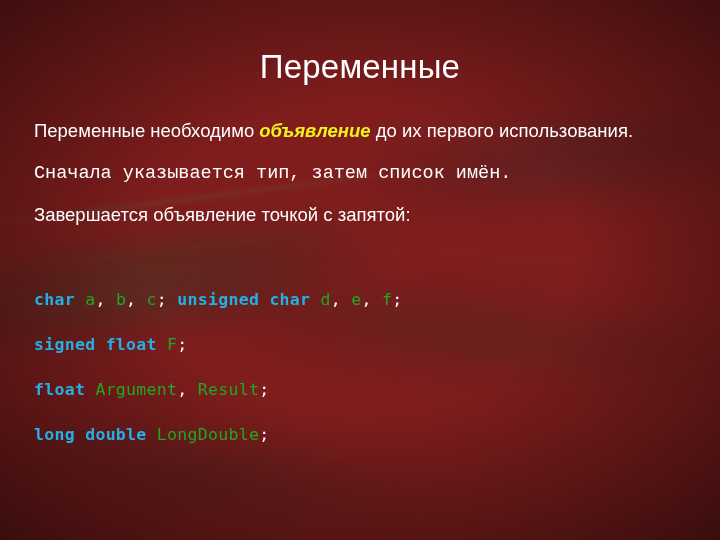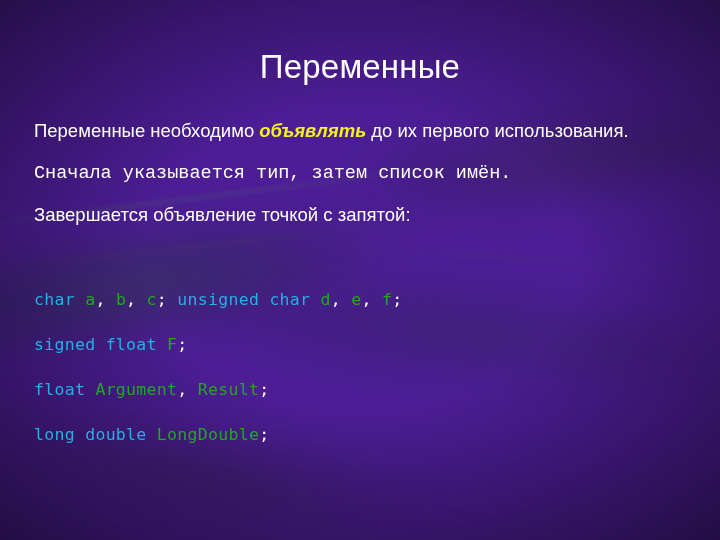--- a/index.html
+++ b/index.html
@@ -12,21 +12,21 @@
     overflow: hidden;
     background: #000000;
     font-family: "Liberation Sans", sans-serif;
     -webkit-font-smoothing: antialiased;
   }
 
   #slide {
     position: relative;
     width: 720px;
     height: 540px;
-    background: #4c1d95;
+    background: #7f1d1d;
     overflow: hidden;
   }
 
   
   .bg-layer {
     position: absolute;
     pointer-events: none;
   }
   .bg-smoke-a {
     left: -80px;
@@ -186,21 +186,21 @@
     line-height: 20px;
     margin-bottom: 25px;
     white-space: pre;
     color: #ffffff;
     letter-spacing: 0.3px;
   }
   .code-line:last-child { margin-bottom: 18px; }
 
   .kw {
     color: #24b0e6;
-    font-weight: 400;
+    font-weight: 700;
   }
   .id {
     color: #21a821;
     font-weight: 400;
   }
   .punc {
     color: #ffffff;
     font-weight: 400;
   }
 </style>
@@ -217,21 +217,21 @@
   <div class="bg-layer bg-streak2"></div>
   <div class="bg-layer bg-streak3"></div>
   <div class="bg-layer bg-vignette"></div>
 
   <div class="content">
 
     <div class="slide-title">Переменные</div>
 
     <div class="body-block">
 
-      <p class="para p1"><span class="hang">Переменные необходимо </span><span class="em-keyword">объявлять</span><span> до их первого использования.</span></p>
+      <p class="para p1"><span class="hang">Переменные необходимо </span><span class="em-keyword">объявление</span><span> до их первого использования.</span></p>
 
       <p class="para p2"><span class="hang">Сначала указывается тип, затем список имён.</span></p>
 
       <p class="para p3"><span class="hang">Завершается объявление точкой с запятой:</span></p>
 
     </div>
 
     <div class="code-block" id="code-block">
         <div class="code-line"><span class="kw">char</span><span class="punc"> </span><span class="id">a</span><span class="punc">, </span><span class="id">b</span><span class="punc">, </span><span class="id">c</span><span class="punc">; </span><span class="kw">unsigned char</span><span class="punc"> </span><span class="id">d</span><span class="punc">, </span><span class="id">e</span><span class="punc">, </span><span class="id">f</span><span class="punc">;</span></div>
         <div class="code-line"><span class="kw">signed float</span><span class="punc"> </span><span class="id">F</span><span class="punc">;</span></div>

